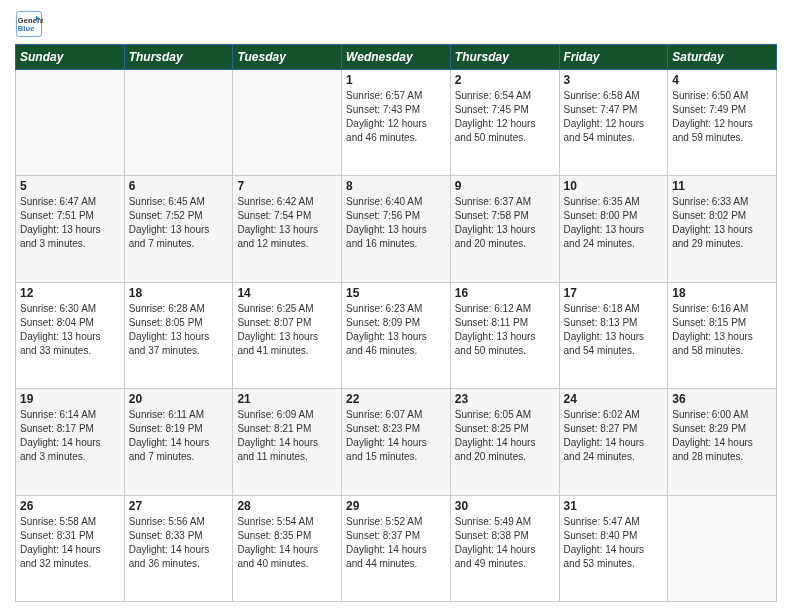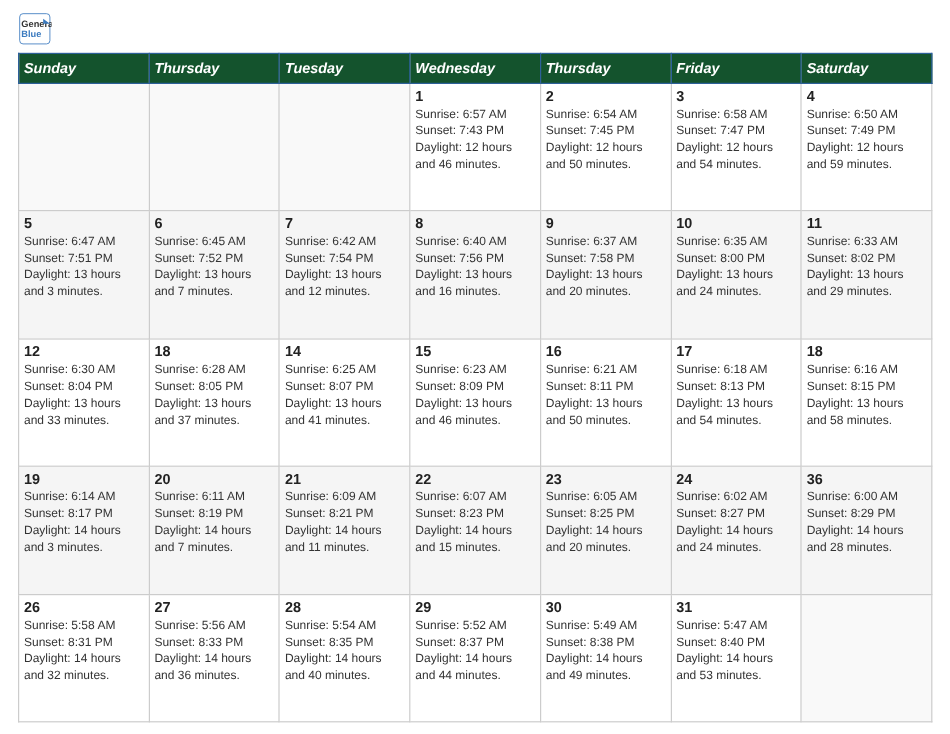--- a/index.html
+++ b/index.html
@@ -230,21 +230,21 @@
           </td>
           <td>
             <span class="day-number">15</span>
             <div class="day-info">Sunrise: 6:23 AM
 Sunset: 8:09 PM
 Daylight: 13 hours
 and 46 minutes.</div>
           </td>
           <td>
             <span class="day-number">16</span>
-            <div class="day-info">Sunrise: 6:21 AM
+            <div class="day-info">Sunrise: 6:12 AM
 Sunset: 8:11 PM
 Daylight: 13 hours
 and 50 minutes.</div>
           </td>
           <td>
             <span class="day-number">17</span>
             <div class="day-info">Sunrise: 6:18 AM
 Sunset: 8:13 PM
 Daylight: 13 hours
 and 54 minutes.</div>

